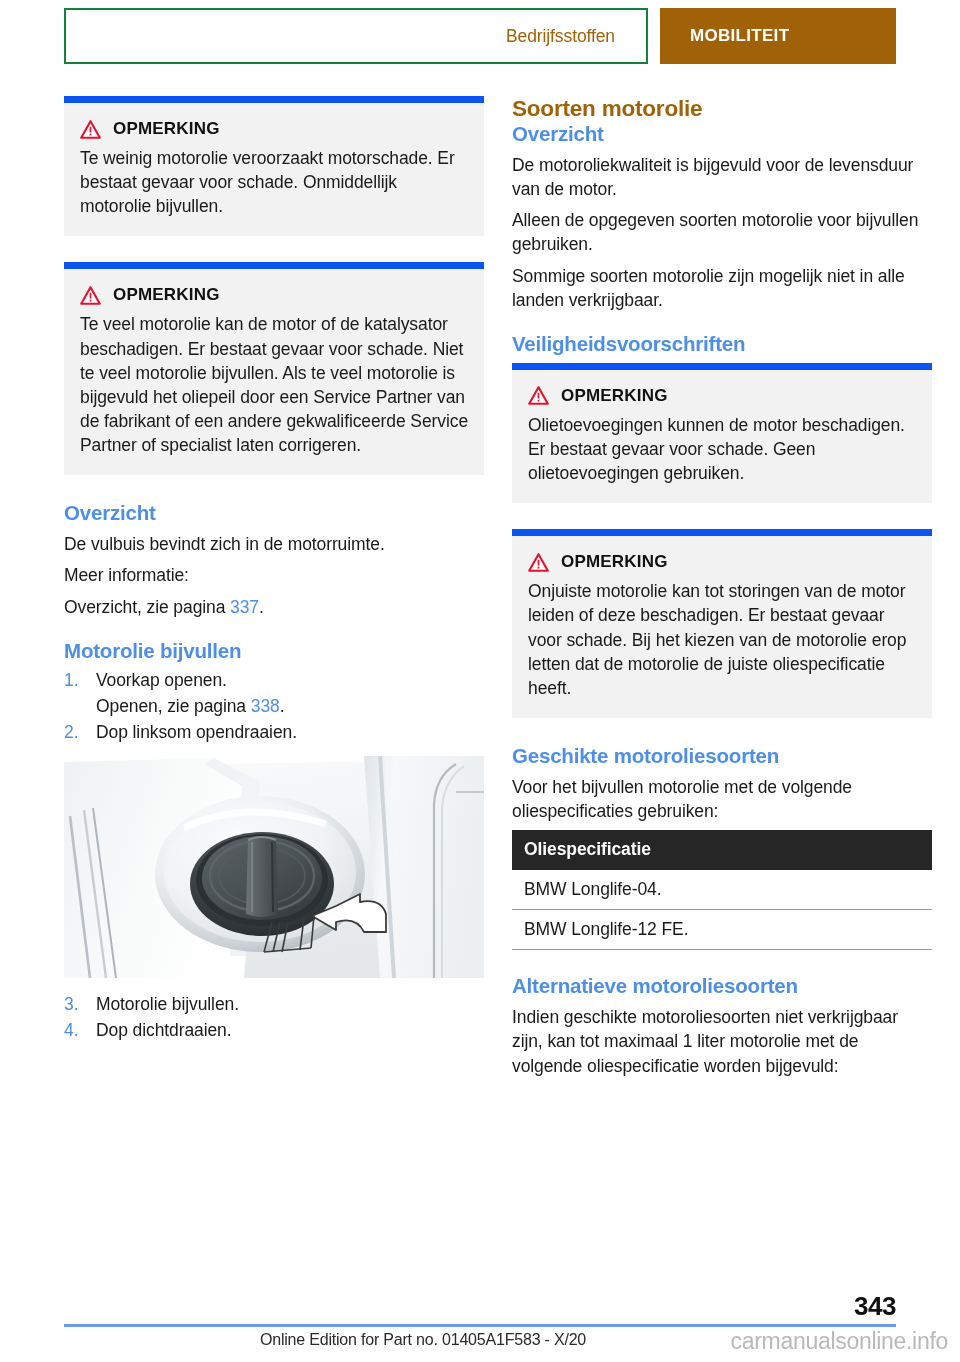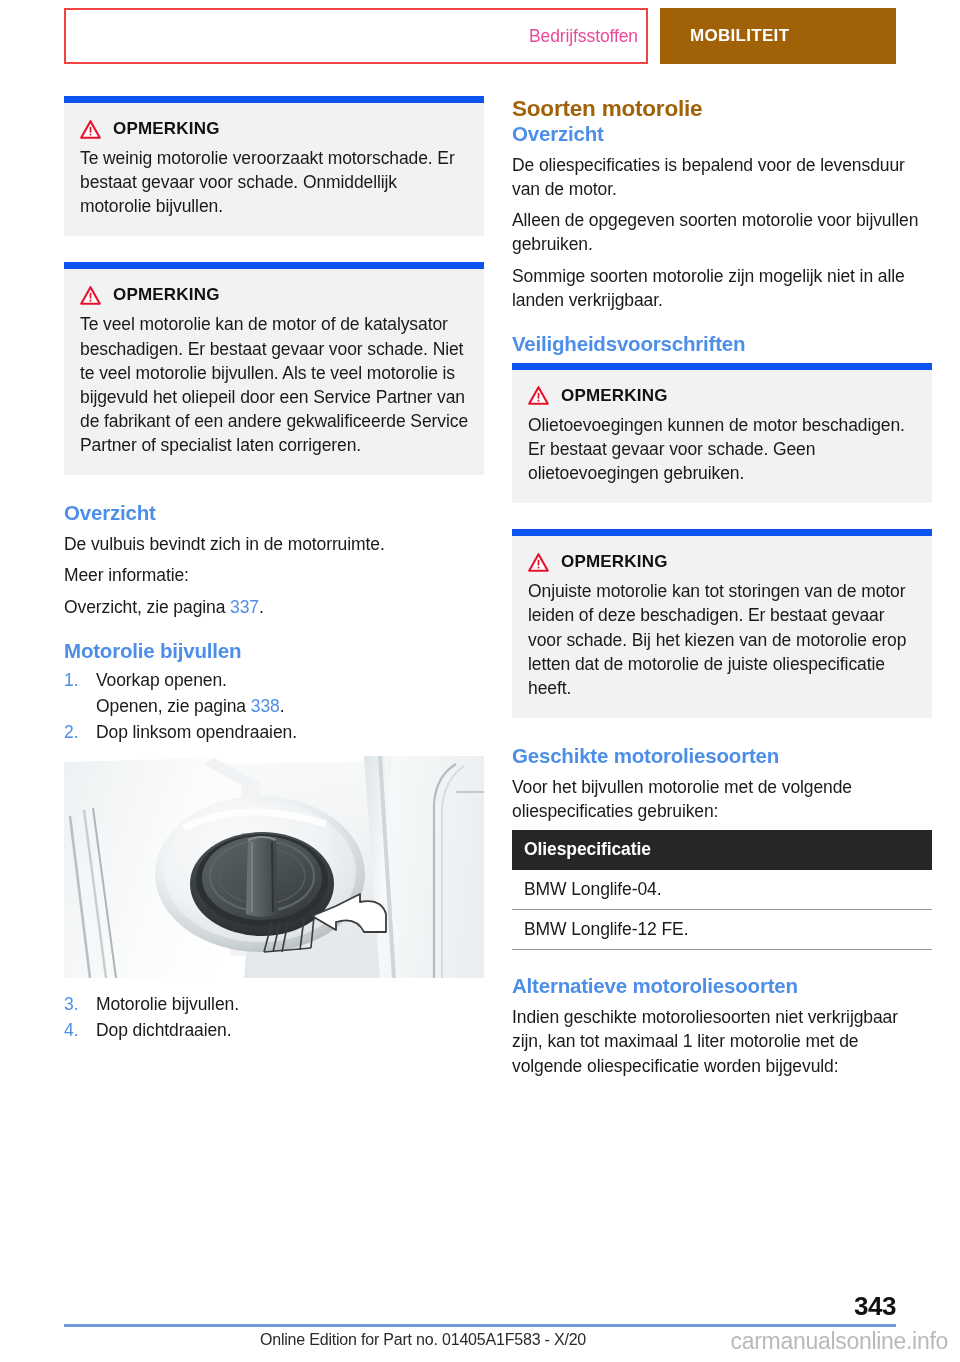--- a/index.html
+++ b/index.html
@@ -24,28 +24,28 @@
     position: absolute;
     top: 8px;
     left: 64px;
     width: 832px;
     height: 56px;
     display: flex;
     align-items: stretch;
   }
   .header-crumb {
     flex: 0 0 584px;
-    border: 2px solid #ef4444;
+    border: 2px solid #15803d;
     background: #ffffff;
     display: flex;
     align-items: center;
     justify-content: flex-end;
-    padding-right: 8px;
-    font-size: 17.5px;
-    color: #ec4899;
+    padding-right: 31px;
+    font-size: 17.5px;
+    color: #a16207;
     letter-spacing: -0.1px;
   }
   .header-section {
     flex: 1 1 auto;
     margin-left: 12px;
     background: #a16207;
     display: flex;
     align-items: center;
     justify-content: flex-start;
     padding-left: 30px;
@@ -367,21 +367,21 @@
         <span>Dop dichtdraaien.</span>
       </li>
     </ol>
   </div>
 
   <div class="col col-right">
 
     <h1 class="h-main">Soorten motorolie</h1>
 
     <h2 class="h-sub">Overzicht</h2>
-    <p class="para">De oliespecificaties is bepalend voor de levensduur van de motor.</p>
+    <p class="para">De motoroliekwaliteit is bijgevuld voor de levensduur van de motor.</p>
     <p class="para">Alleen de opgegeven soorten motorolie voor bijvullen gebruiken.</p>
     <p class="para">Sommige soorten motorolie zijn mogelijk niet in alle landen verkrijgbaar.</p>
 
     <h2 class="h-sub spacer-top">Veiligheidsvoorschriften</h2>
 
     <div class="note">
       <div class="note-head">
         <svg class="warn-tri" viewBox="0 0 22 20">
           <path d="M11 1.2 L20.8 18.6 L1.2 18.6 Z" fill="#ffffff" stroke="#e8112d" stroke-width="2.2" stroke-linejoin="round"></path>
           <rect x="10.1" y="7.2" width="1.8" height="6.0" fill="#e8112d"></rect>

